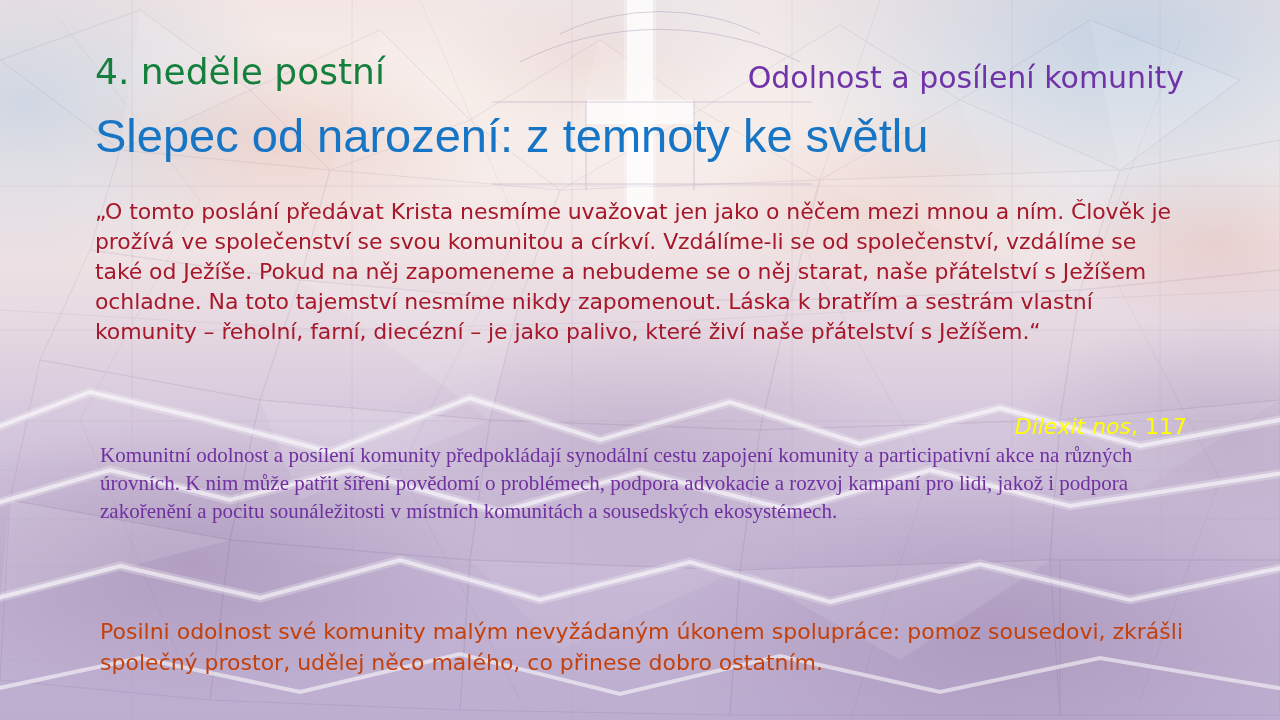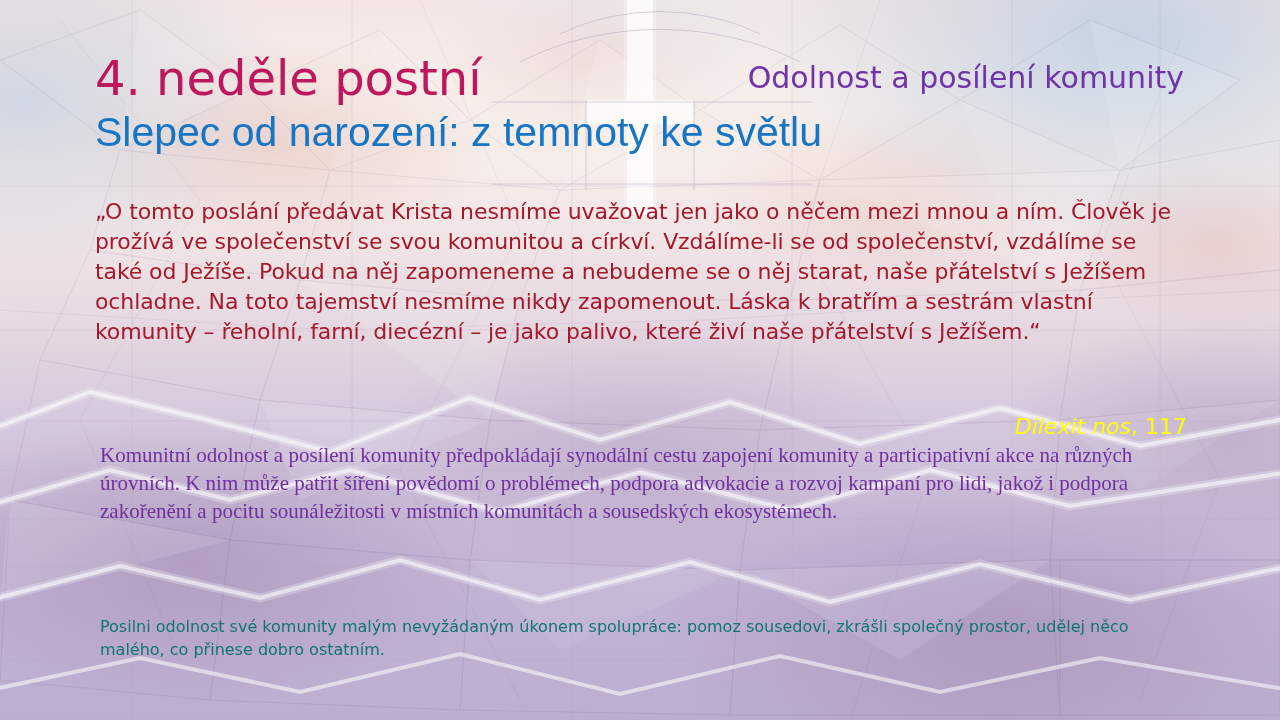--- a/index.html
+++ b/index.html
@@ -85,31 +85,31 @@
     color: #7133a8;
     font-family: "DejaVu Sans", "Liberation Sans", sans-serif;
     white-space: nowrap;
     margin-top: 10px;
   }
 
   .title-red {
     position: absolute;
     left: 95px;
     top: 52px;
-    font-size: 48px;
+    font-size: 36px;
     line-height: 1.12;
-    color: #be185d;
+    color: #15803d;
     white-space: nowrap;
   }
 
   .title-blue {
     position: absolute;
     left: 95px;
     top: 110px;
-    font-size: 41px;
+    font-size: 47px;
     line-height: 1.12;
     color: #1675c4;
     font-family: "Liberation Sans", sans-serif;
     white-space: nowrap;
   }
 
   .quote {
     position: absolute;
     left: 95px;
     top: 197px;
@@ -139,23 +139,23 @@
     line-height: 1.34;
     color: #7030a0;
     font-family: Liberation Serif, serif;
   }
 
   .para-blue {
     position: absolute;
     left: 100px;
     top: 616px;
     width: 1090px;
-    font-size: 16px;
+    font-size: 22px;
     line-height: 1.42;
-    color: #0f766e;
+    color: #c2410c;
   }
 </style>
 </head>
 <body>
 
 <div id="slide">
 
   <div class="bg bg-base"></div>
   <div class="bg bg-sky"></div>
   <div class="bg bg-warm"></div>

